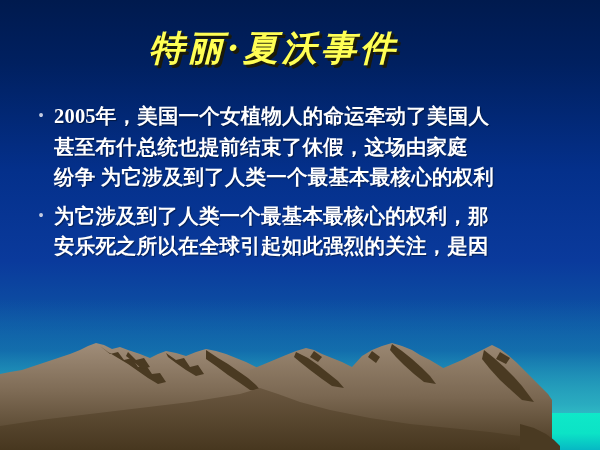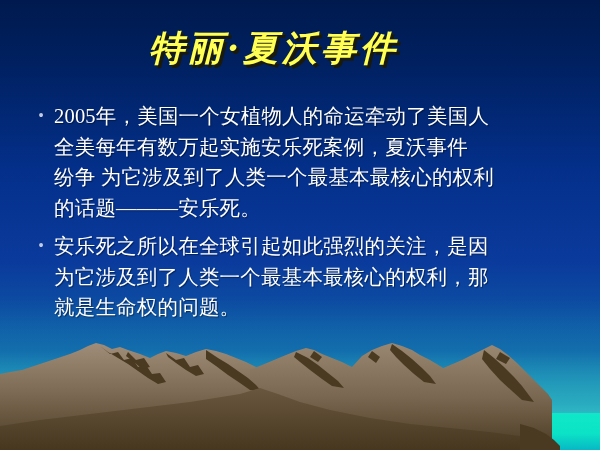--- a/index.html
+++ b/index.html
@@ -104,20 +104,21 @@
     text-shadow: none;
   }
   .bullet-text {
     flex: 1 1 auto;
     letter-spacing: 0.2px;
     text-align: justify;
     text-justify: inter-character;
   }
   .bullet-text > div {
     white-space: nowrap;
+    font-weight: bold;
   }
 </style>
 </head>
 <body>
 
 <div id="slide">
 
   <div id="sky-lower"></div>
   <div id="sea"></div>
 
@@ -181,29 +182,27 @@
   </svg>
 
   <div id="title">特丽·夏沃事件</div>
 
   <div id="body">
 
     <div class="bullet-row">
       <div class="bullet-mark">•</div>
       <div class="bullet-text">
         <div>2005年，美国一个女植物人的命运牵动了美国人</div>
-        <div>全美每年有数万起实施安乐死案例，夏沃事件</div>
+        <div>甚至布什总统也提前结束了休假，这场由家庭</div>
         <div>纷争 为它涉及到了人类一个最基本最核心的权利</div>
-        <div>的话题———安乐死。</div>
       </div>
     </div>
 
     <div class="bullet-row">
       <div class="bullet-mark">•</div>
       <div class="bullet-text">
+        <div>为它涉及到了人类一个最基本最核心的权利，那</div>
         <div>安乐死之所以在全球引起如此强烈的关注，是因</div>
-        <div>为它涉及到了人类一个最基本最核心的权利，那</div>
-        <div>就是生命权的问题。</div>
       </div>
     </div>
 
   </div>
 </div>
 
 </body></html>

